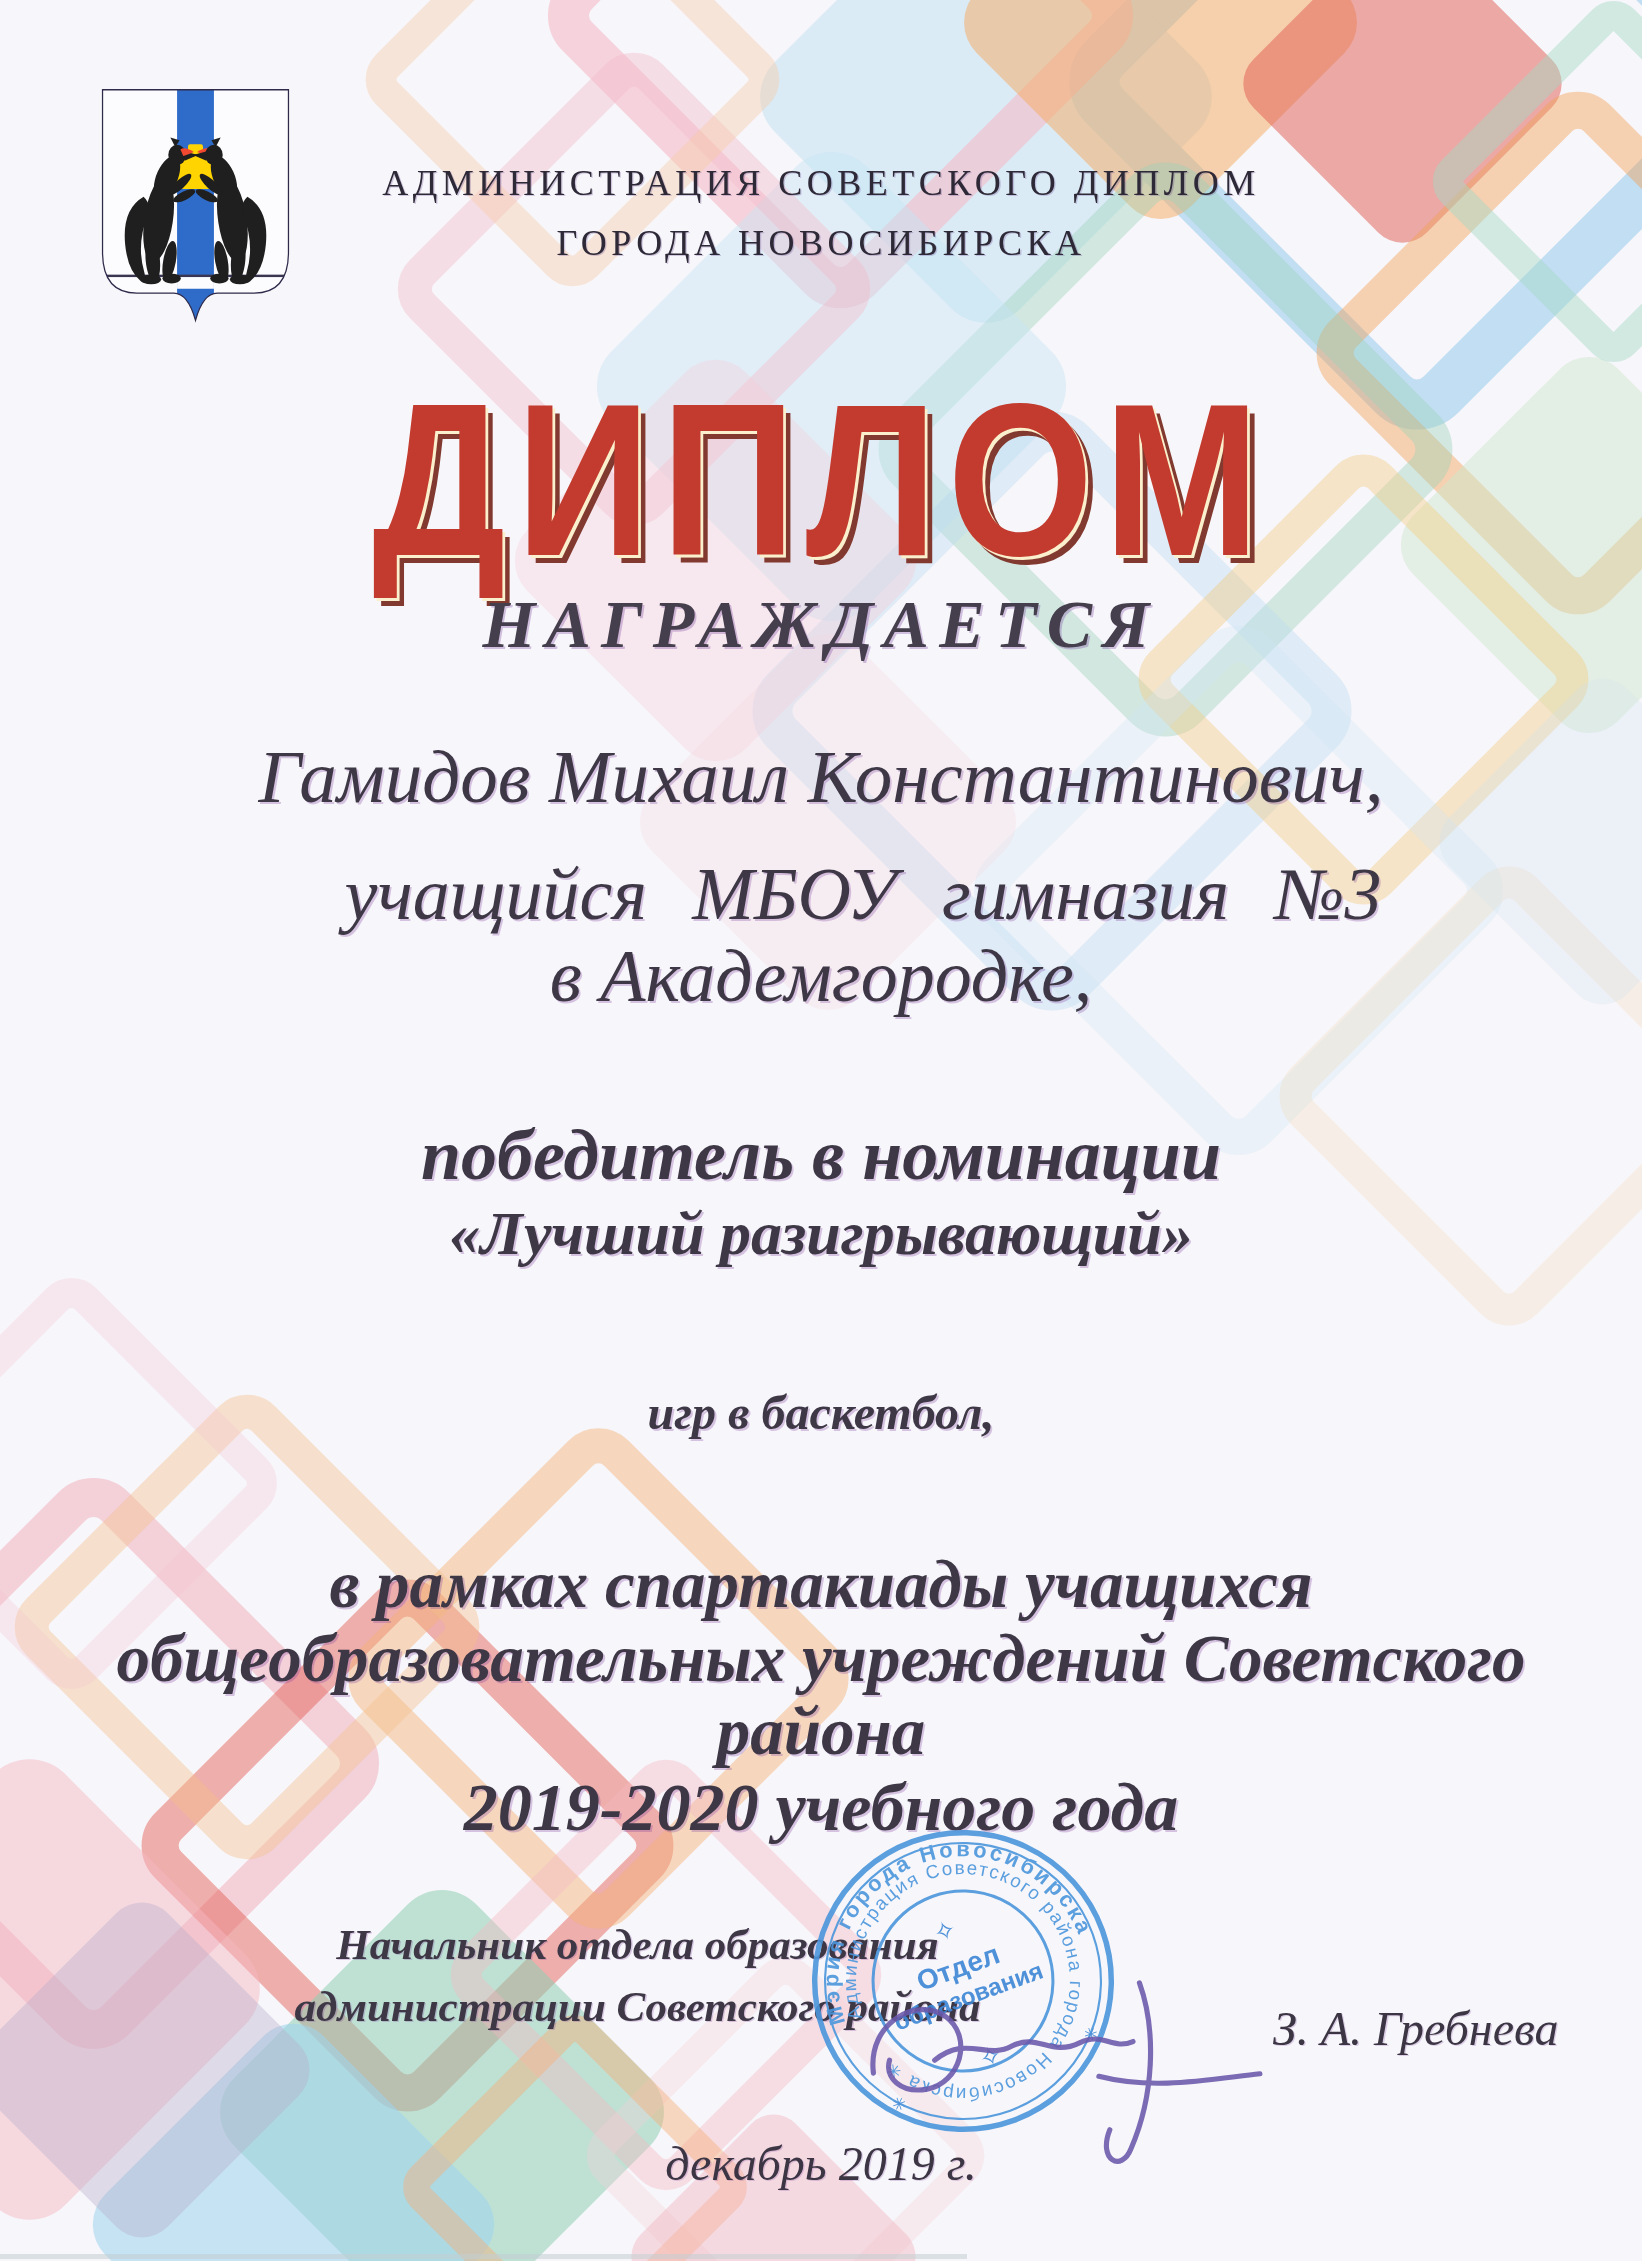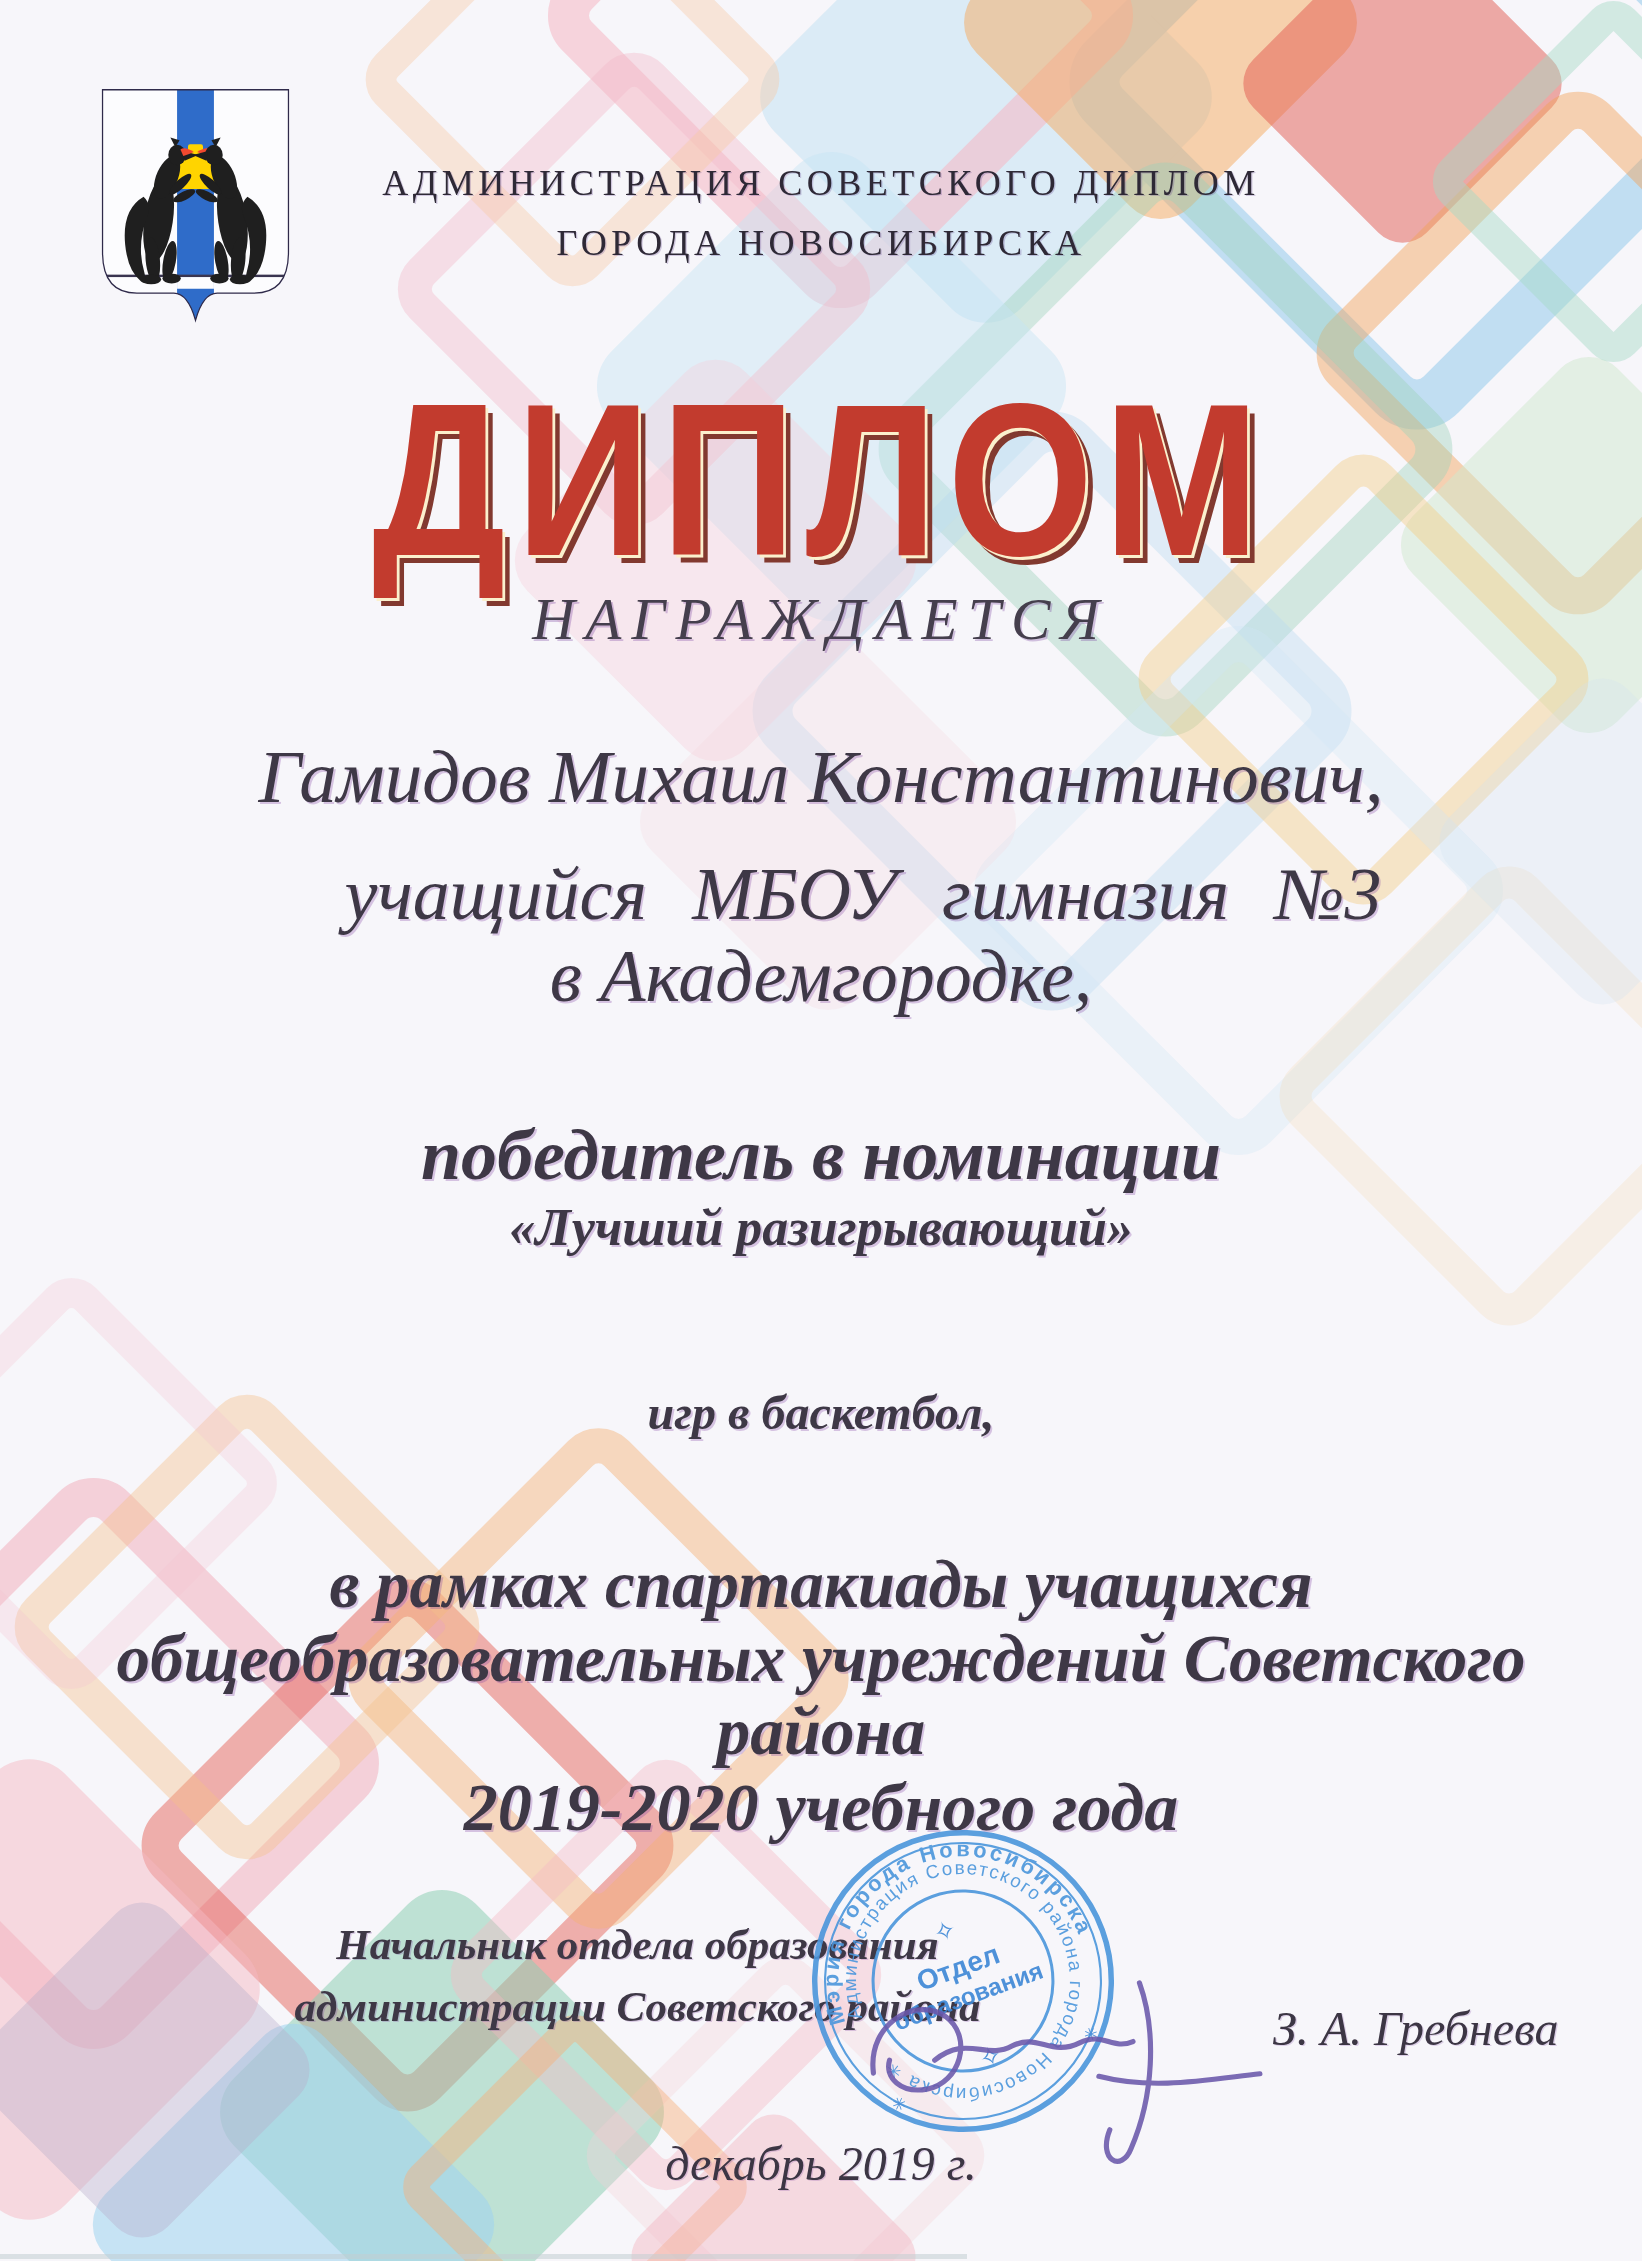--- a/index.html
+++ b/index.html
@@ -15,31 +15,31 @@
     text-shadow:1.3px 1.3px 0 rgba(90,60,140,.25);}
   #org1{top:162px;}
   #org2{top:222px;}
 
   #title{top:382px;}
   #title .title-text{display:inline-block;font-family:"Liberation Sans",sans-serif;font-weight:bold;
     font-size:213px;line-height:193px;letter-spacing:11.6px;color:#c23b2e;
     transform:scale(.88,1.02);transform-origin:center top;
     text-shadow:3.2px 2.6px 0 #fbf0cd, 8.4px 7px 0 #82392f;}
 
-  #subtitle{top:585px;font-size:59px;font-style:italic;font-weight:normal;letter-spacing:10.3px;color:#453f4d;
+  #subtitle{top:585px;font-size:68px;font-style:italic;font-weight:bold;letter-spacing:10.3px;color:#453f4d;
     text-shadow:1.9px 1.9px 0 rgba(120,62,160,.3);}
 
   .script{font-style:italic;color:#3e3846;text-shadow:1.9px 1.9px 0 rgba(124,62,160,.28);}
   #rec-name{top:734px;font-size:75px;}
   #rec-line2{top:852px;font-size:74px;word-spacing:27px;margin-left:42px;}
   #rec-line3{top:934px;font-size:74px;}
 
   .award-line{font-weight:bold;}
   #award1{top:1114px;font-size:72px;}
-  #award2{top:1198px;font-size:52px;font-family:Liberation Serif, serif;}
+  #award2{top:1198px;font-size:62px;font-family:Liberation Serif, serif;}
   #award3{top:1385px;font-size:48px;}
 
   #event1{top:1546px;font-size:67px;}
   #event2{top:1620px;font-size:67px;}
   #event3{top:1693px;font-size:67px;}
   #event4{top:1768px;font-size:68px;}
   .event-line{font-weight:bold;}
 
   #sig-block{left:255px;top:1914px;width:741px;text-align:center;margin-left:12px;}
   .sig-line{font-style:italic;font-weight:bold;font-size:43px;line-height:62px;color:#3e3846;

